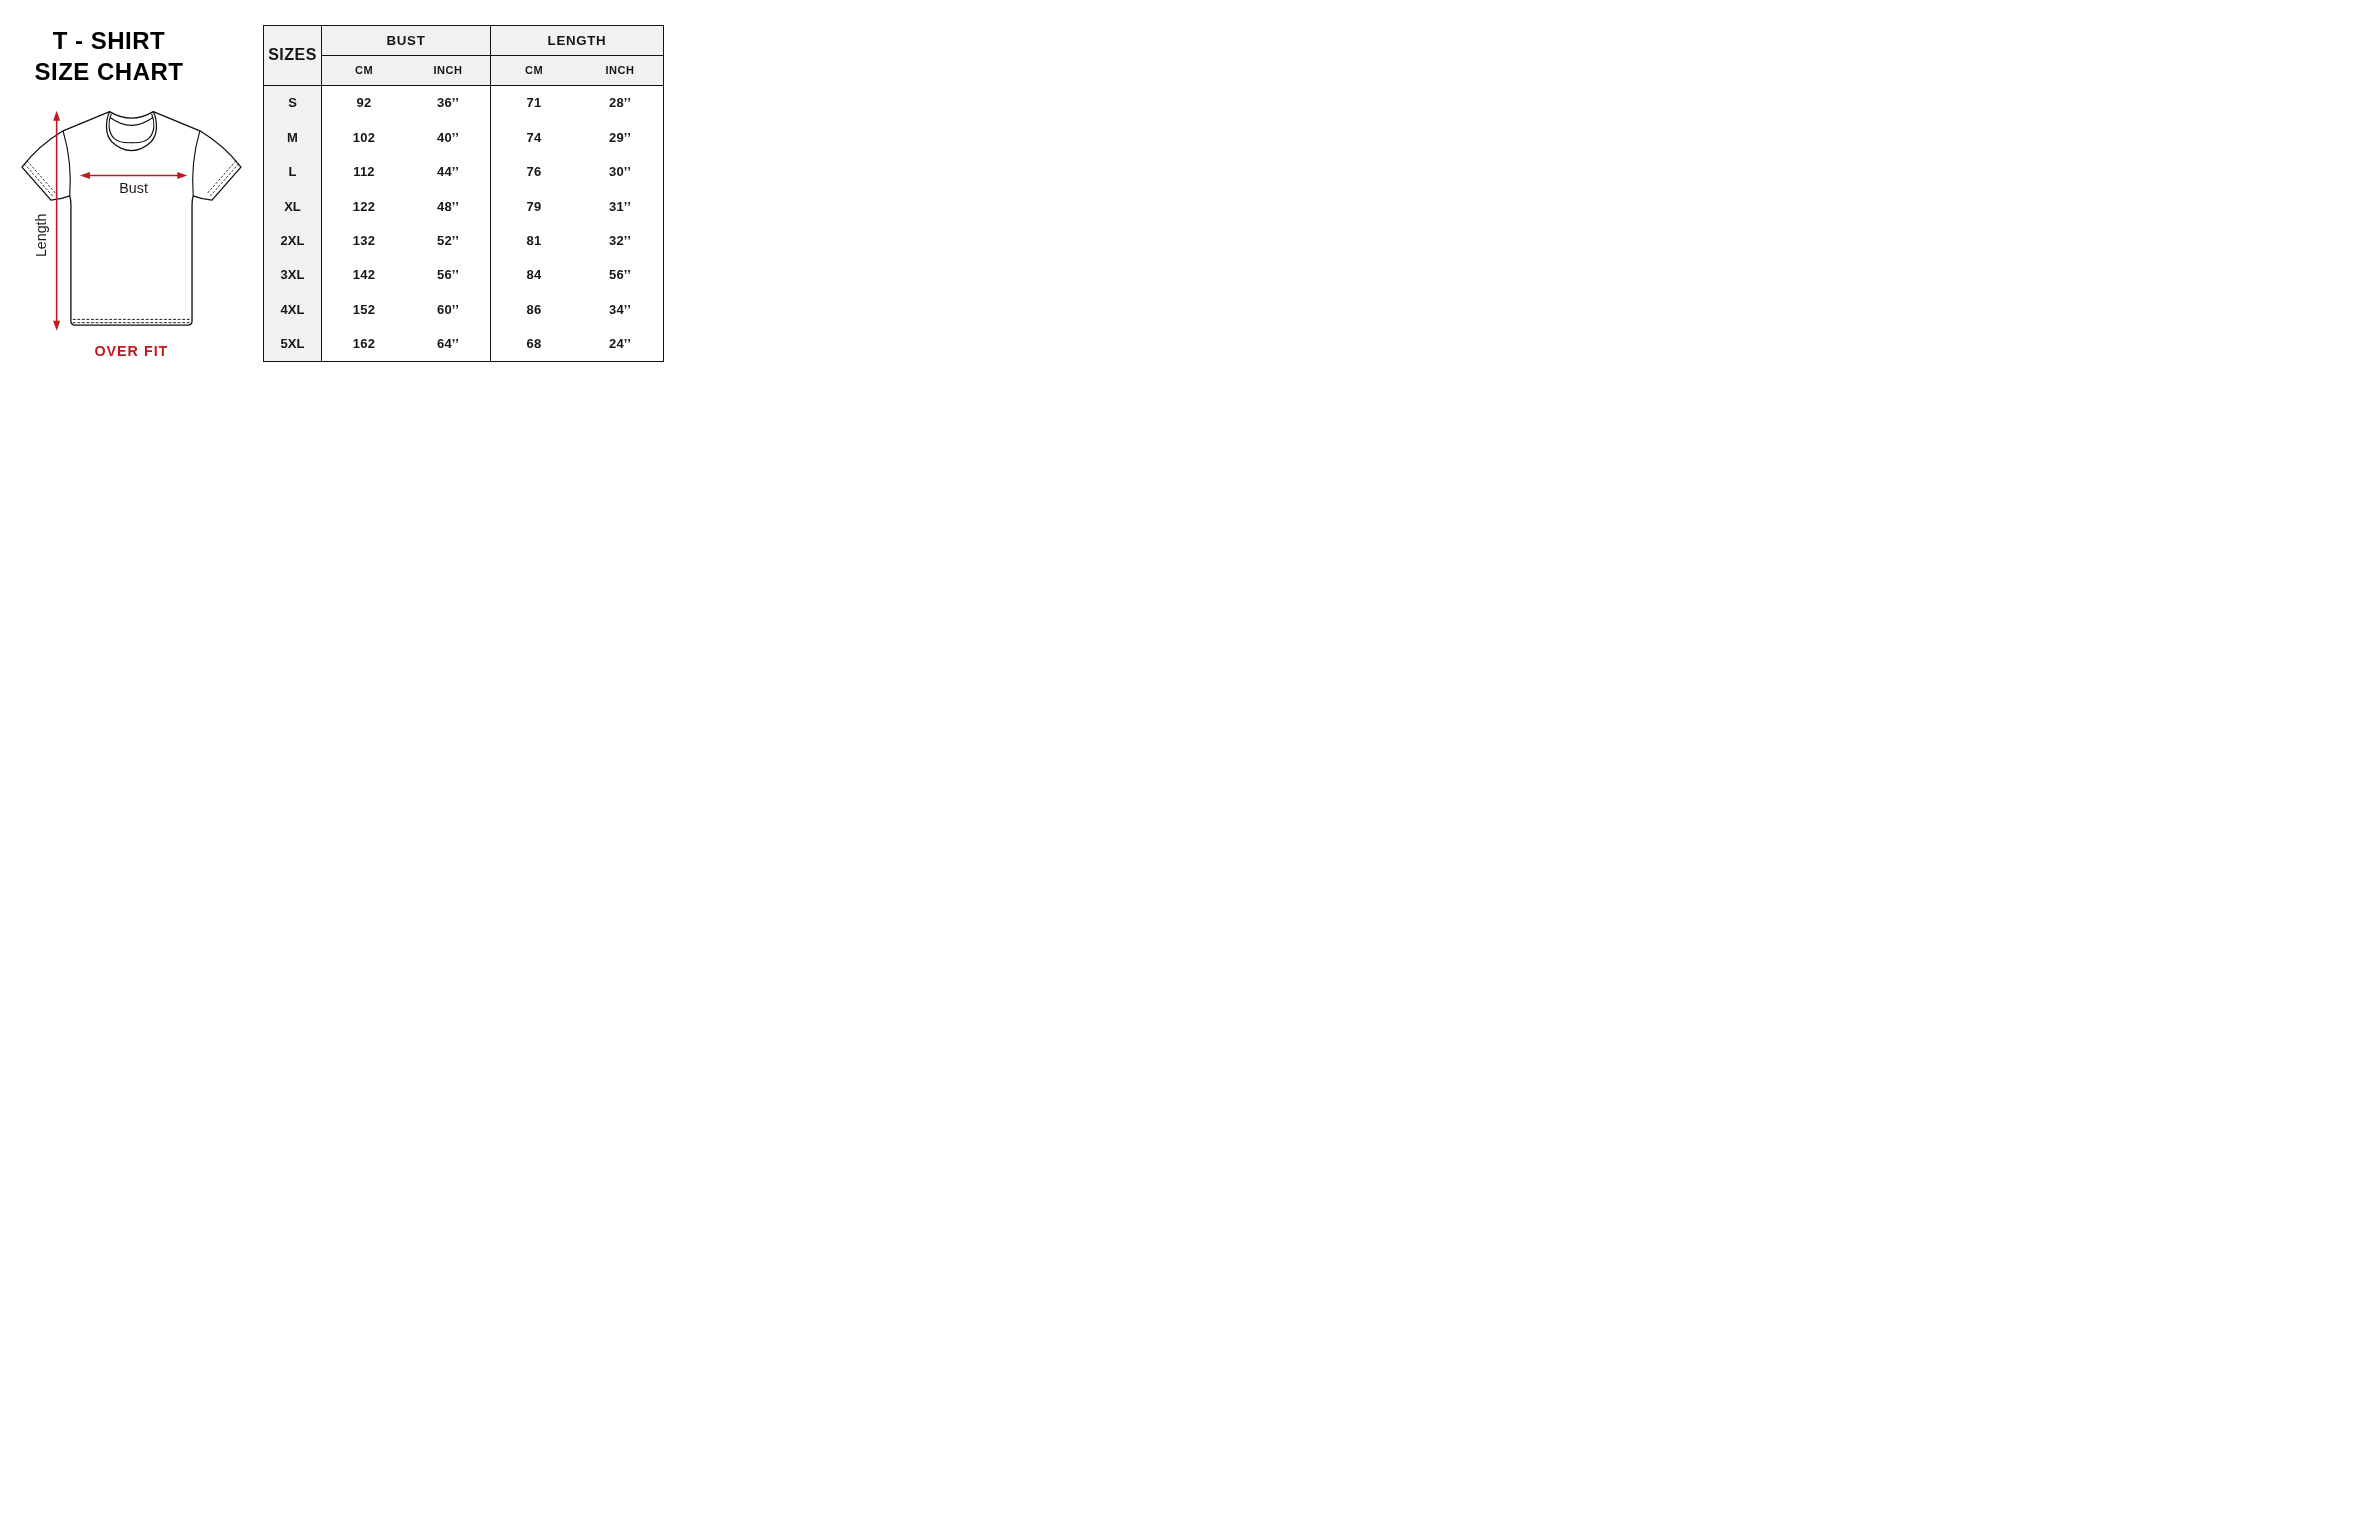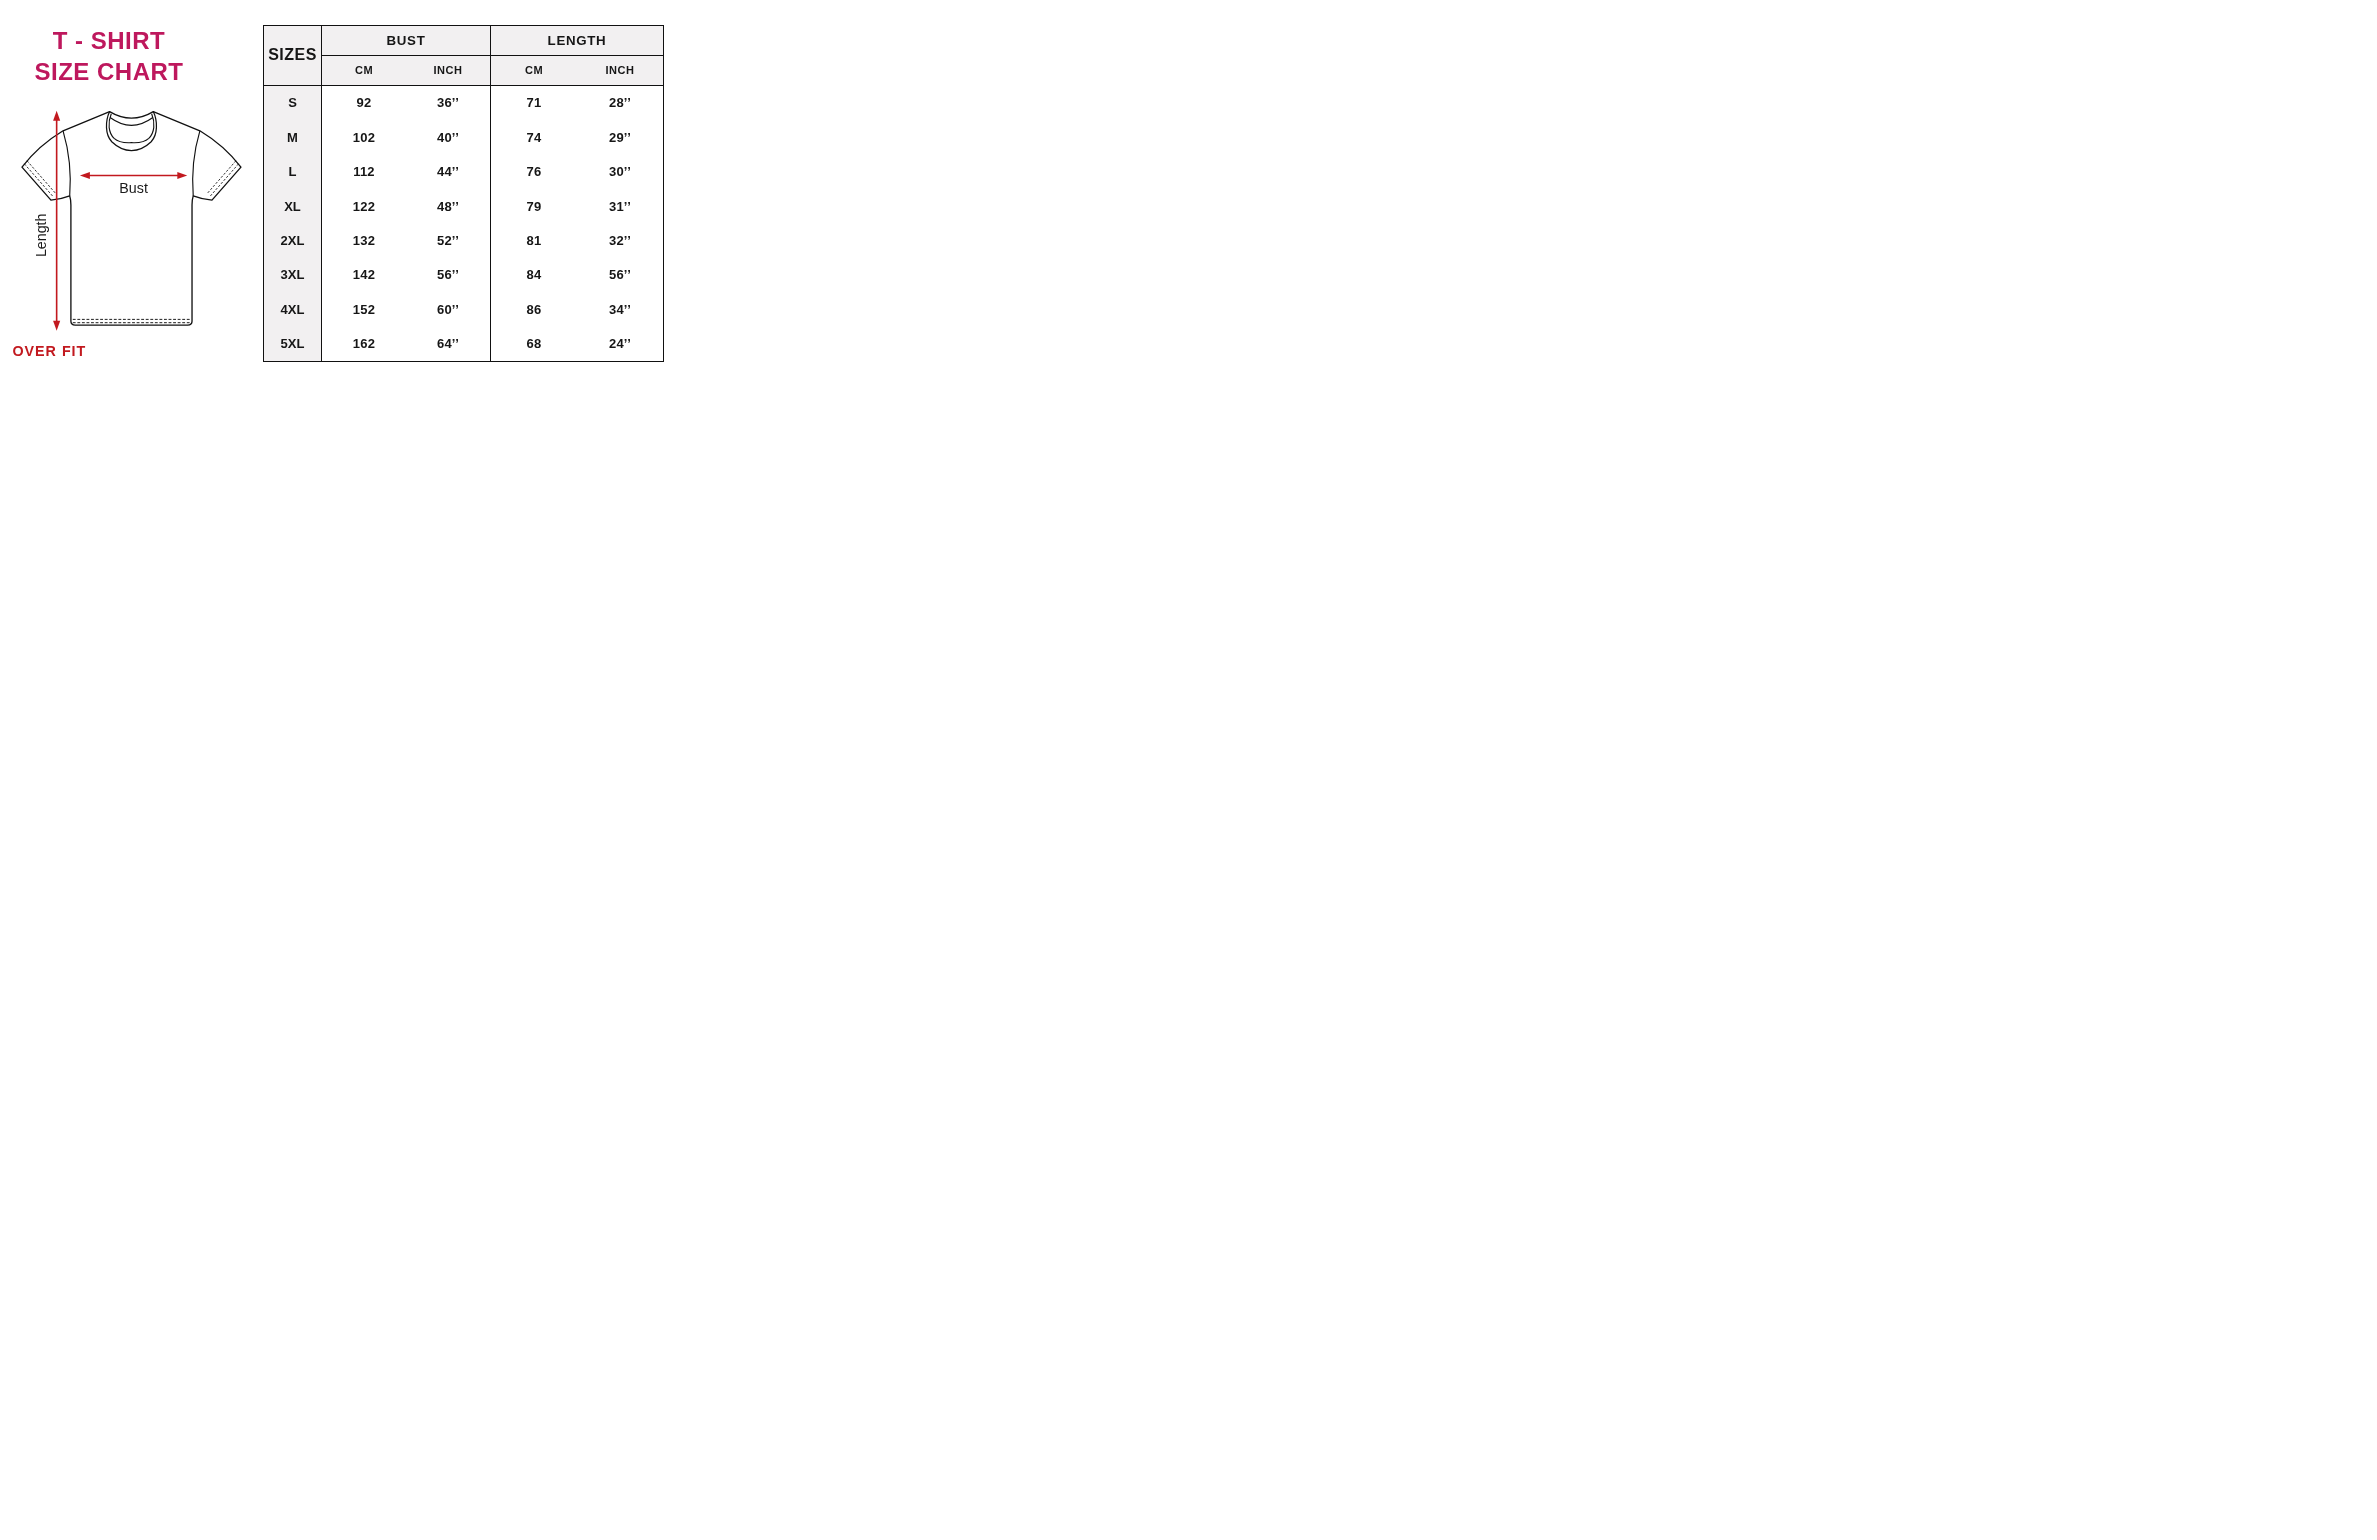--- a/index.html
+++ b/index.html
@@ -6,28 +6,28 @@
   html,body { background:#ffffff; }
   body { font-family:"Liberation Sans", sans-serif; }
   .canvas {
     position:relative; width:685px; height:385px;
     background:#ffffff; overflow:hidden;
   }
 
   
   .title {
     position:absolute; left:0; top:25px; width:218px;
-    text-align:center; color:#be185d;
+    text-align:center; color:#000000;
     font-size:24px; line-height:31px; font-weight:700;
     letter-spacing:0.5px;
   }
   .tshirt-svg { position:absolute; left:12px; top:101px; }
   .fit-label {
     position:absolute; left:12.4px; top:343px; width:238px;
-    text-align:left; color:#C2191F;
+    text-align:center; color:#C2191F;
     font-size:14.3px; font-weight:700; letter-spacing:1px;
   }
 
   
   .size-table {
     position:absolute; left:263px; top:25px; width:401px; height:337px;
     border:1.2px solid #111; background:#ffffff;
     display:grid;
     grid-template-columns:57px 169px 1fr;
     grid-template-rows:30px 29.5px 1fr;

